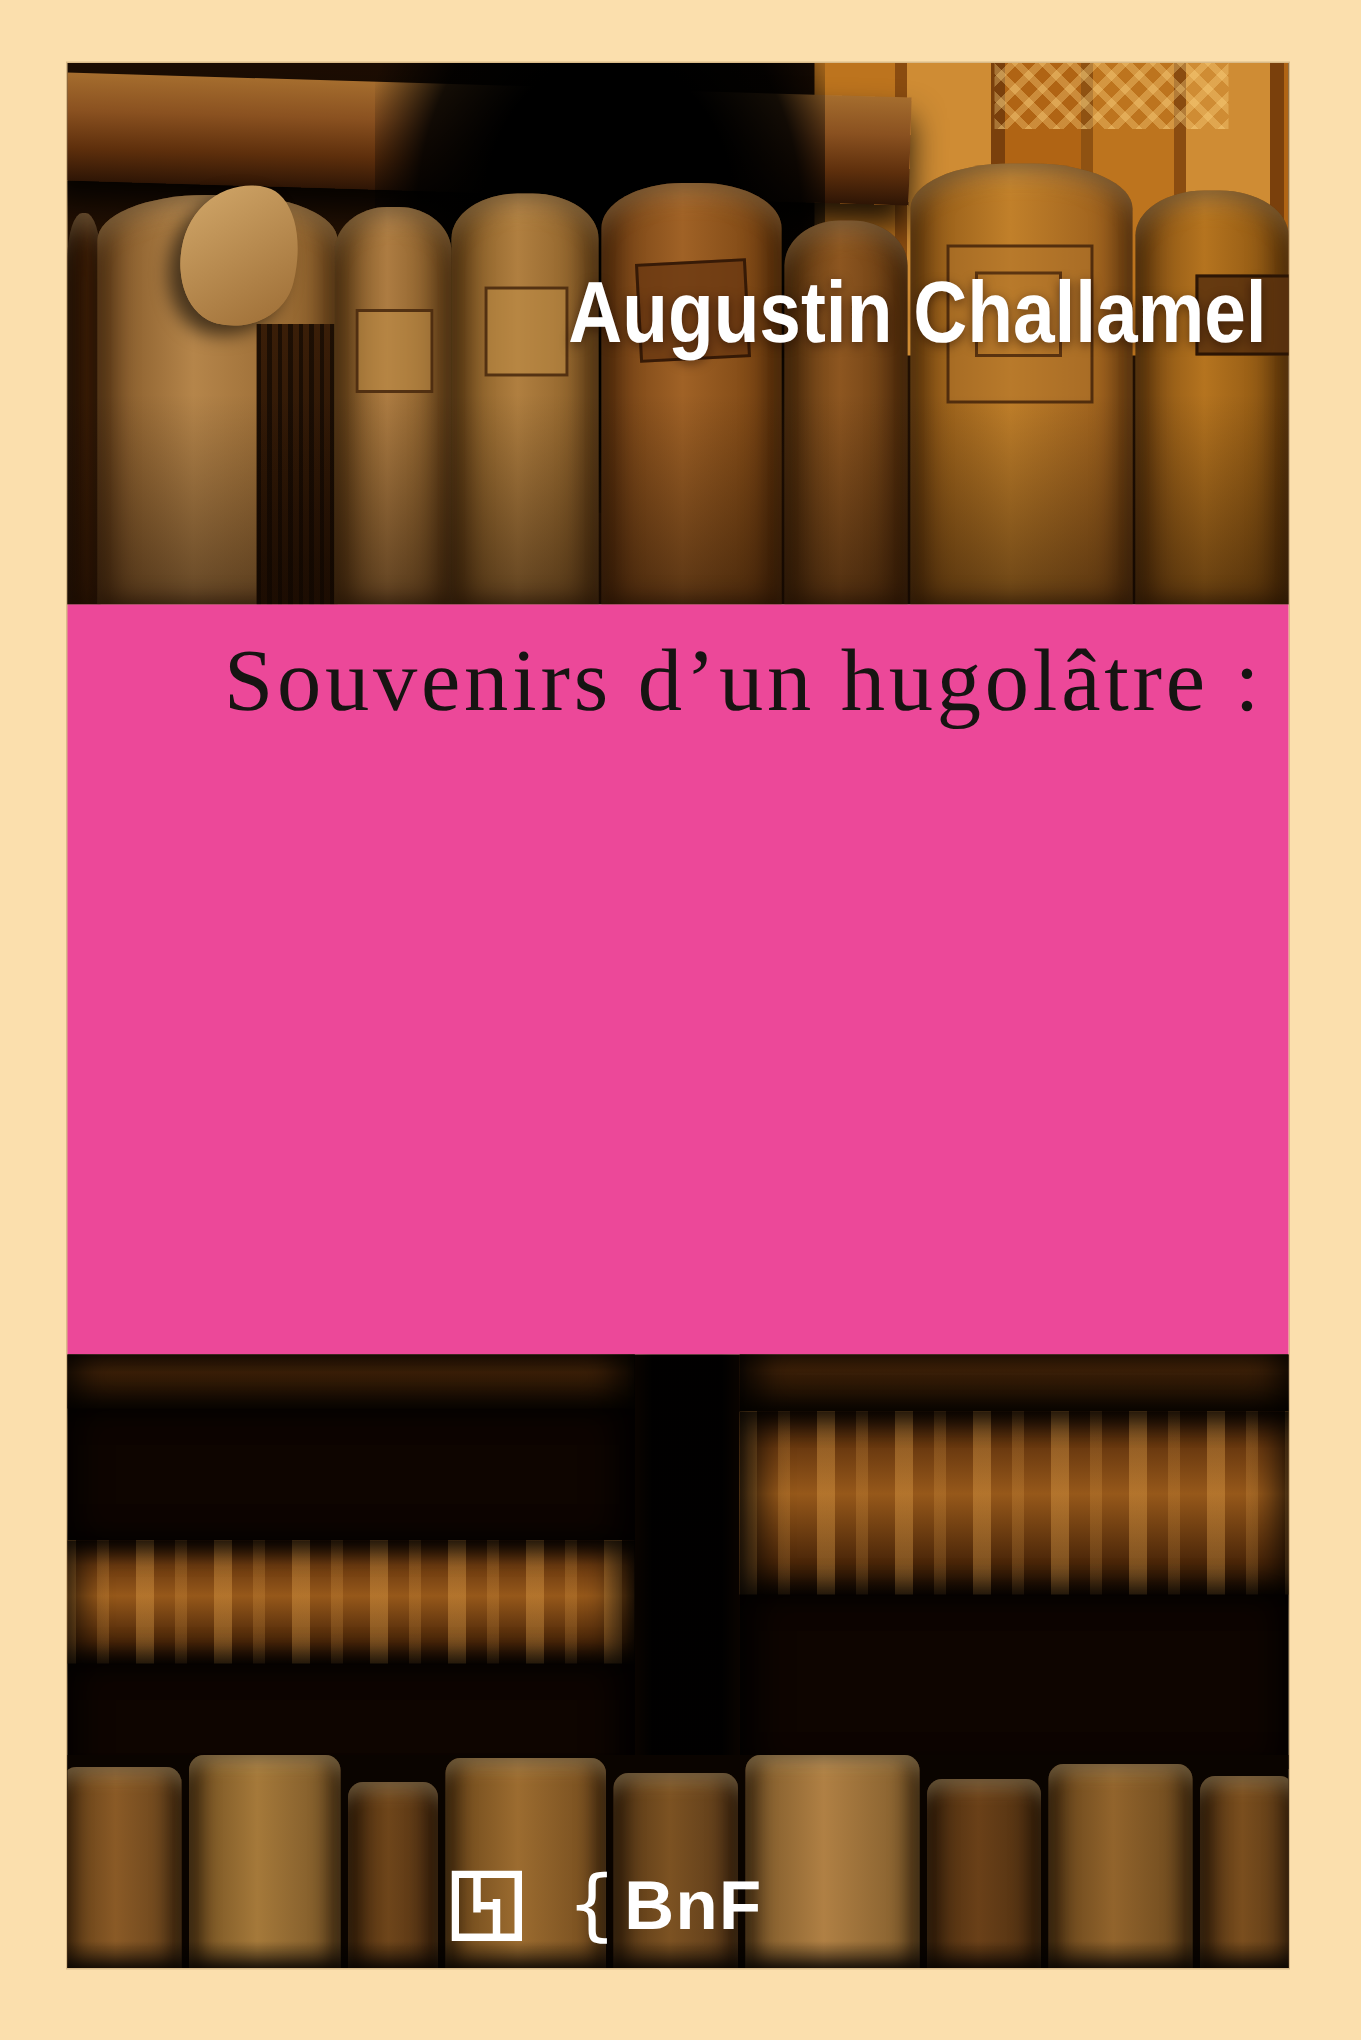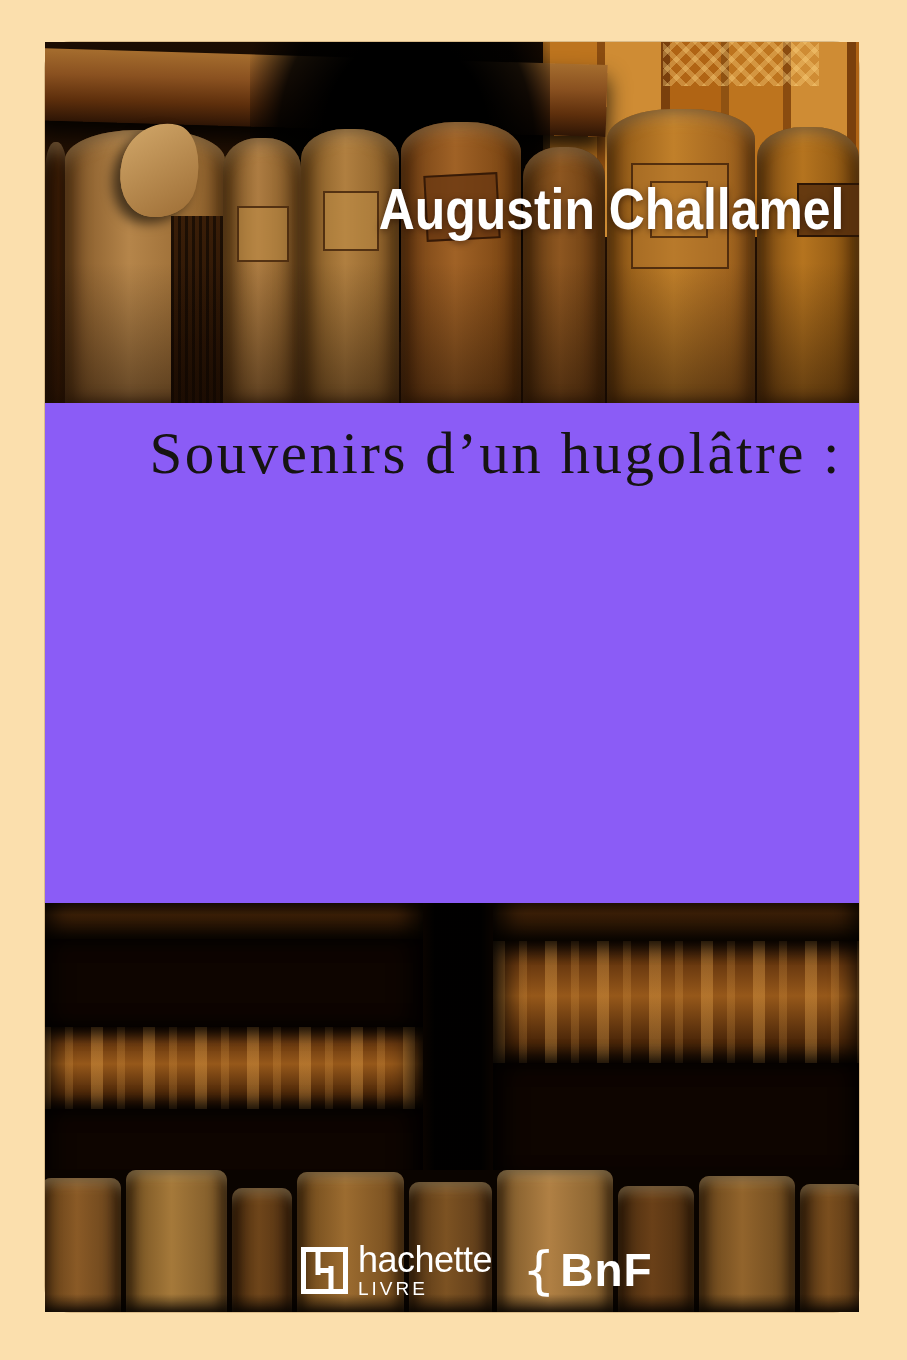--- a/index.html
+++ b/index.html
@@ -10,21 +10,20 @@
     overflow:hidden;
   }
   .cover {
     position:relative; width:907px; height:1360px;
     background:#fbdfad;
   }
   .photo {
     position:absolute; left:45px; top:42px; width:814px; height:1270px;
     display:flex; flex-direction:column;
     box-shadow:0 0 0 1px rgba(120,80,30,.25);
-    border-radius:26px;
   }
 
   
   .photo-top {
     position:relative; height:361px; overflow:hidden;
     background:linear-gradient(180deg,#1c0d03 0%,#241103 40%,#170a02 100%);
   }
   .bg-right-books {
     position:absolute; left:498px; right:0; top:0; height:195px;
     background:
@@ -86,21 +85,21 @@
     position:absolute; right:15px; top:138px; z-index:5;
     font-family:"Liberation Sans", sans-serif;
     font-weight:700; font-size:58px; line-height:1;
     color:#ffffff; white-space:nowrap;
     transform:scaleX(.86); transform-origin:right top;
     text-shadow:0 2px 8px rgba(30,10,0,.55);
   }
 
   
   .band-white {
-    position:relative; height:500px; background:#8b5cf6;
+    position:relative; height:500px; background:#ec4899;
     text-align:right; padding:12px 17px 0 0; box-sizing:border-box;
   }
   .title {
     font-family:"Liberation Serif", serif;
     font-size:59px; line-height:77px; letter-spacing:2.5px;
     color:#161412; white-space:nowrap;
   }
 
   
   .photo-bottom {
@@ -231,24 +230,20 @@
         <div class="brow-spine" style="width:106px;height:136px;background:linear-gradient(90deg,#614018,#92642c 45%,#68461c);"></div>
         <div class="brow-spine" style="width:70px;height:128px;background:linear-gradient(90deg,#503212,#7a4e1e 45%,#563614);"></div>
       </div>
 
       <div class="logos">
         <div class="hachette">
           <svg width="47" height="47" viewBox="0 0 47 47">
             <rect x="2.5" y="2.5" width="42" height="42" fill="none" stroke="#ffffff" stroke-width="5"></rect>
             <path d="M17 2.5 V28 M30 19 V44.5 M17 23.5 H30" fill="none" stroke="#ffffff" stroke-width="5"></path>
           </svg>
-          <div class="hachette-text">
-            <span class="hachette-name">hachette</span>
-            <span class="hachette-sub">LIVRE</span>
-          </div>
         </div>
         <div class="bnf">
           <span class="bnf-brace">{</span>
           <span class="bnf-name">BnF</span>
         </div>
       </div>
     </div>
 
   </div>
 </div>

